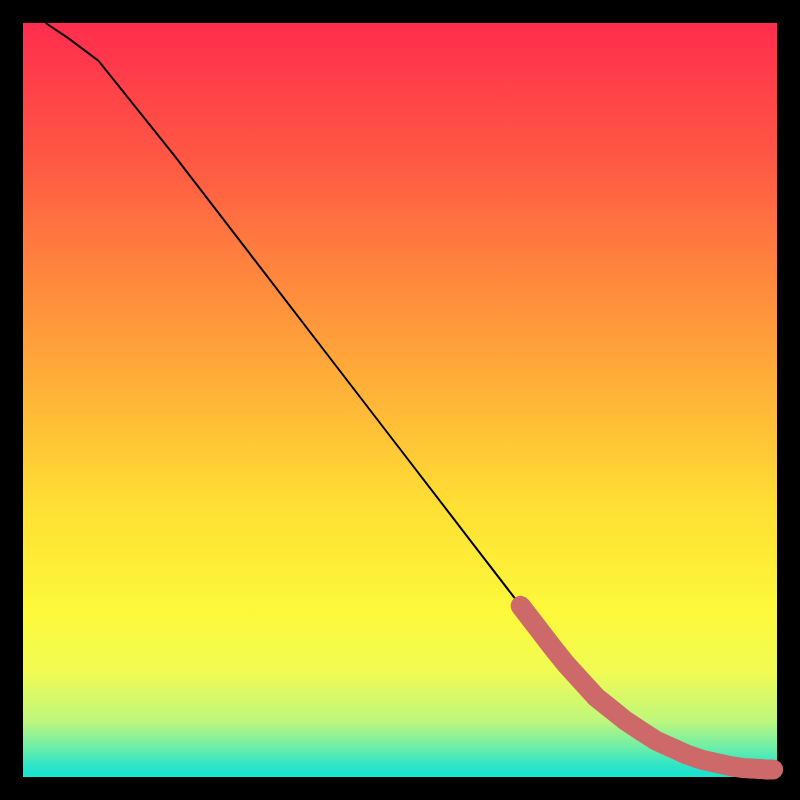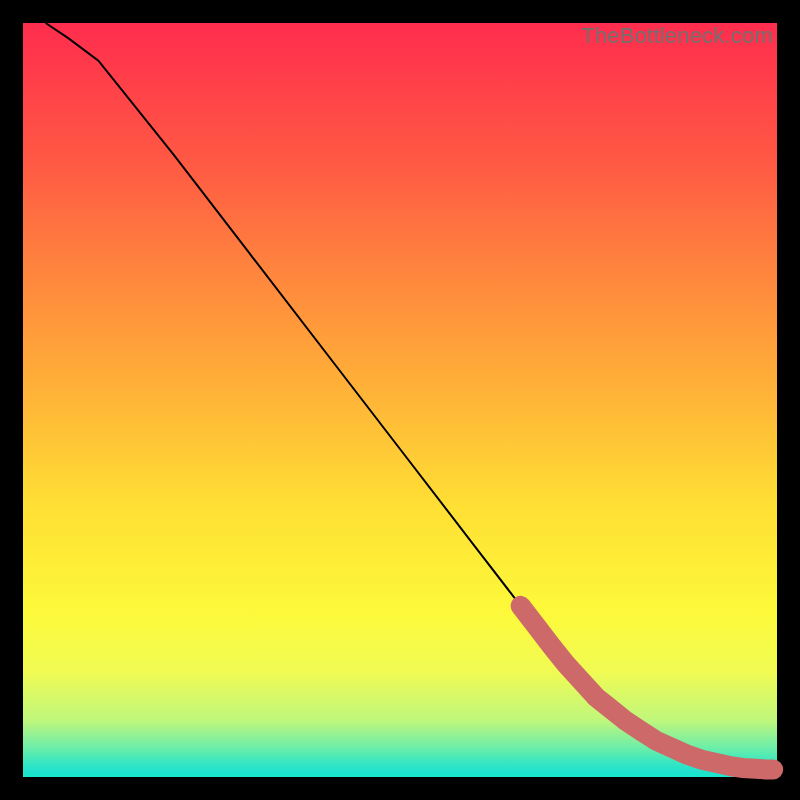--- a/index.html
+++ b/index.html
@@ -68,21 +68,20 @@
     stroke-width: 20;
     stroke-linecap: round;
     fill: none;
   }
 </style>
 </head>
 <body>
 
 <div class="frame">
   <div class="plot">
-    <div class="watermark">TheBottleneck.com</div>
     <svg class="curve" viewBox="0 0 754 754">
       <path id="main-line" class="line" d="M22.62 0.00 L45.24 15.08 L75.40 37.70 L150.80 131.95 L226.20 229.97 L301.60 327.99 L377.00 426.01 L452.40 524.03 L497.64 582.84 L542.88 640.90 L573.04 674.08 L603.20 698.20 L633.36 717.81 L648.44 725.35 L663.52 731.38 L678.60 736.66 L693.68 740.43 L708.76 744.20 L723.84 745.71 L738.92 746.46 L750.23 746.46"></path>
       <g id="marker-group">
           <path d="M497.64 582.84 L512.72 602.45 L527.80 622.05 L542.88 640.90 L557.96 657.49 L573.04 674.08 L588.12 686.14 L603.20 698.20 L618.28 708.01 L633.36 717.81 L663.52 731.38 L678.60 736.66 L708.76 743.44 L720.07 744.95 L742.69 746.46 L750.23 746.46" class="marker-seg"></path>
         </g>
     </svg>
   </div>
 </div>
 
 </body></html>

